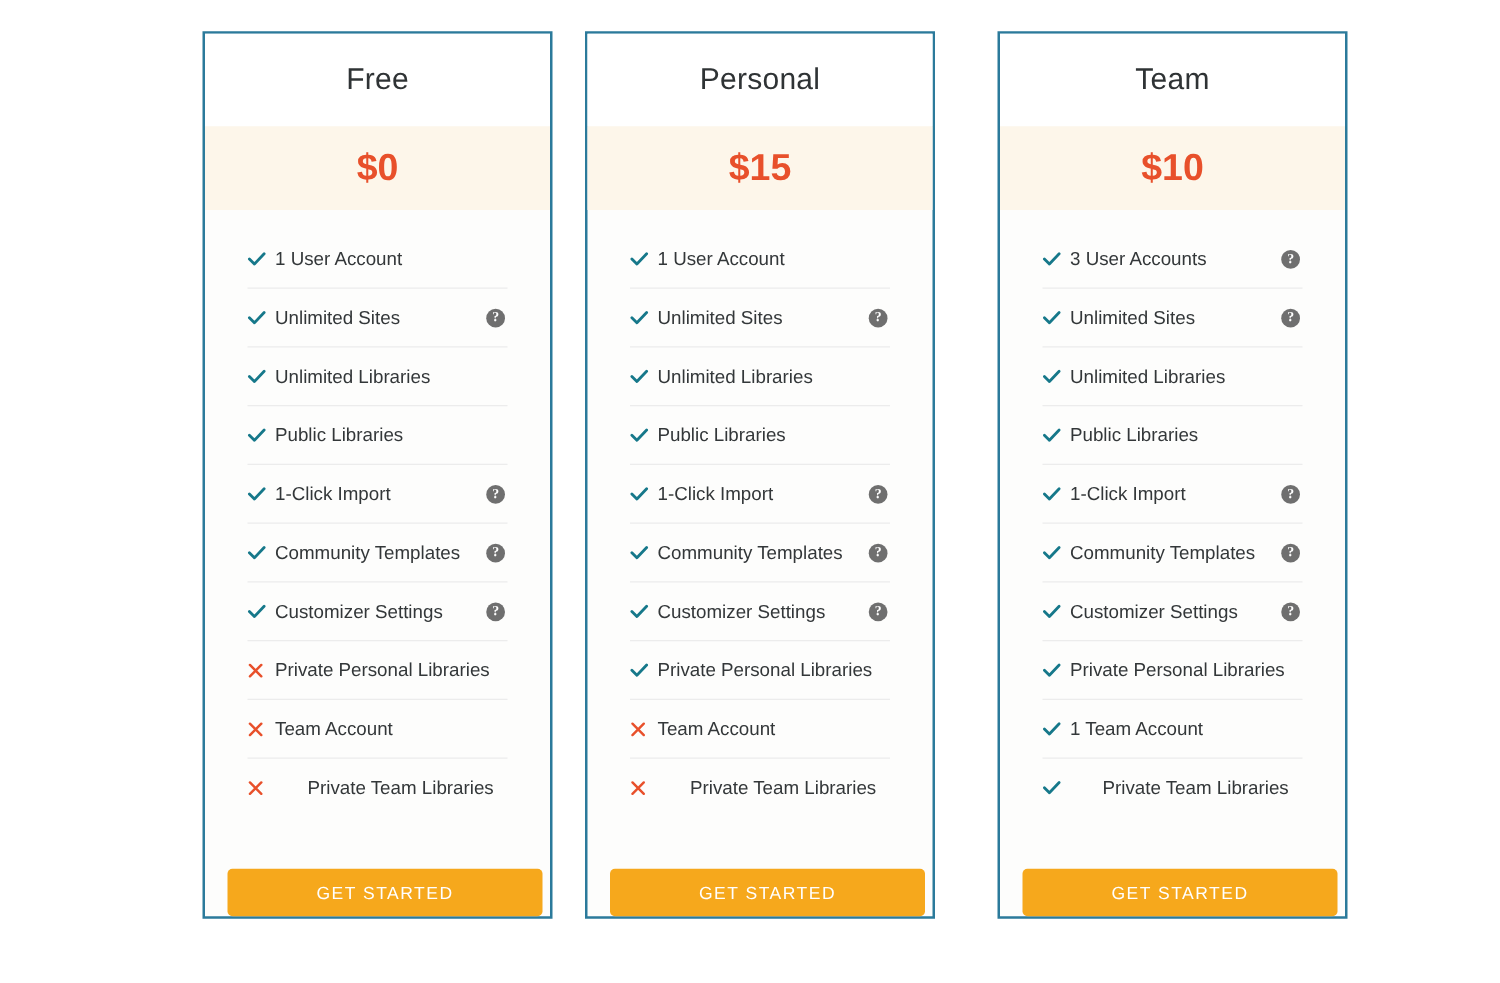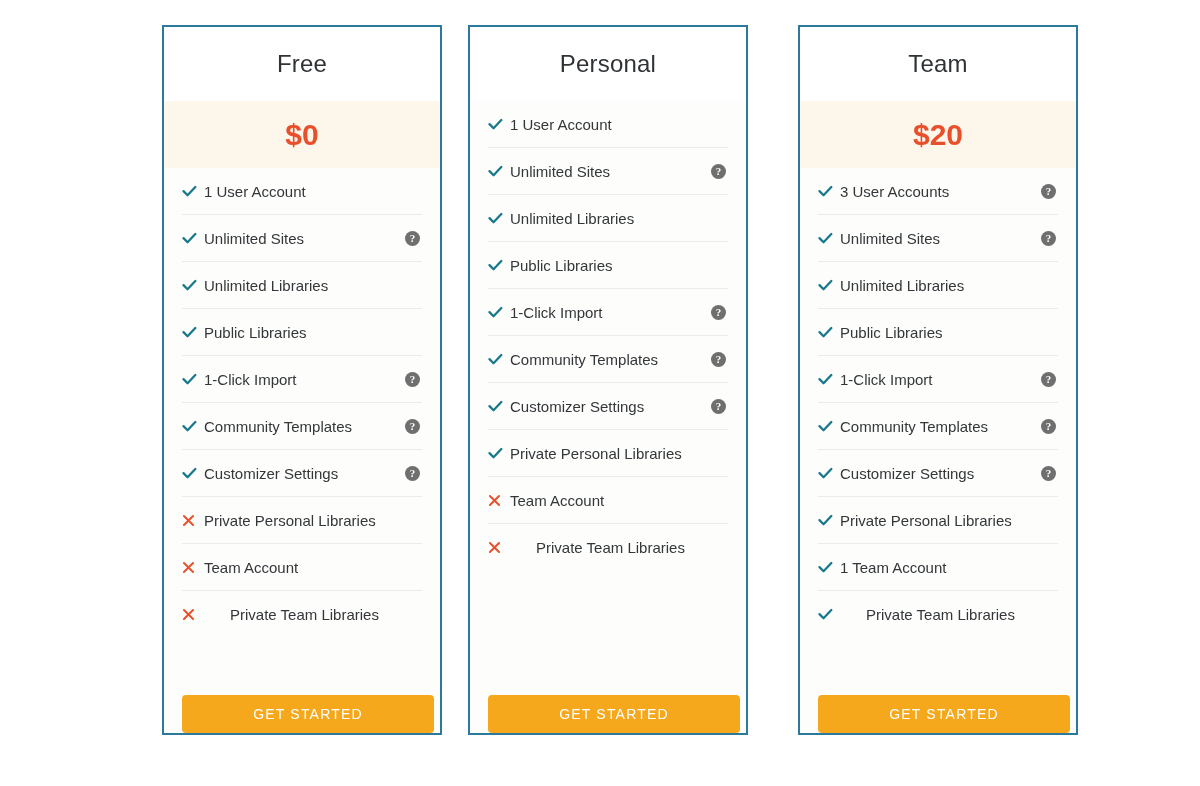--- a/index.html
+++ b/index.html
@@ -53,21 +53,21 @@
     line-height: 67px;
     text-align: center;
     font-size: 30px;
     font-weight: 700;
     color: #e8502b;
     background: #fdf6ea;
   }
 
   .feature-list {
     list-style: none;
-    margin: 0;
+    margin: 16px;
     padding: 0 18px;
     flex: 1 1 auto;
   }
 
   .feature-row {
     position: relative;
     height: 47px;
     display: flex;
     align-items: center;
     border-bottom: 1px solid #ececec;
@@ -236,20 +236,21 @@
           <span class="feature-label">Private Team Libraries</span>
           <span class="help-icon hidden">?</span>
         </li>
       </ul>
       <div class="cta-wrap">
         <button class="cta-button">GET STARTED</button>
       </div>
     </div>
     <div class="plan-card col-1">
       <div class="plan-name">Personal</div>
+      <div class="plan-price">$15</div>
       <ul class="feature-list">
         <li class="feature-row">
           <span class="mark yes">
             <svg width="15" height="15" viewBox="0 0 16 16" aria-hidden="true">
               <path d="M1.6 7.6 L5.9 12.0 L14.2 3.2" fill="none" stroke="currentColor" stroke-width="2.4" stroke-linecap="round" stroke-linejoin="round"></path>
             </svg>
           </span>
           <span class="feature-label">1 User Account</span>
           <span class="help-icon hidden">?</span>
         </li>
@@ -334,21 +335,21 @@
           <span class="feature-label">Private Team Libraries</span>
           <span class="help-icon hidden">?</span>
         </li>
       </ul>
       <div class="cta-wrap">
         <button class="cta-button">GET STARTED</button>
       </div>
     </div>
     <div class="plan-card col-2">
       <div class="plan-name">Team</div>
-      <div class="plan-price">$20</div>
+      <div class="plan-price">$10</div>
       <ul class="feature-list">
         <li class="feature-row">
           <span class="mark yes">
             <svg width="15" height="15" viewBox="0 0 16 16" aria-hidden="true">
               <path d="M1.6 7.6 L5.9 12.0 L14.2 3.2" fill="none" stroke="currentColor" stroke-width="2.4" stroke-linecap="round" stroke-linejoin="round"></path>
             </svg>
           </span>
           <span class="feature-label">3 User Accounts</span>
           <span class="help-icon">?</span>
         </li>

